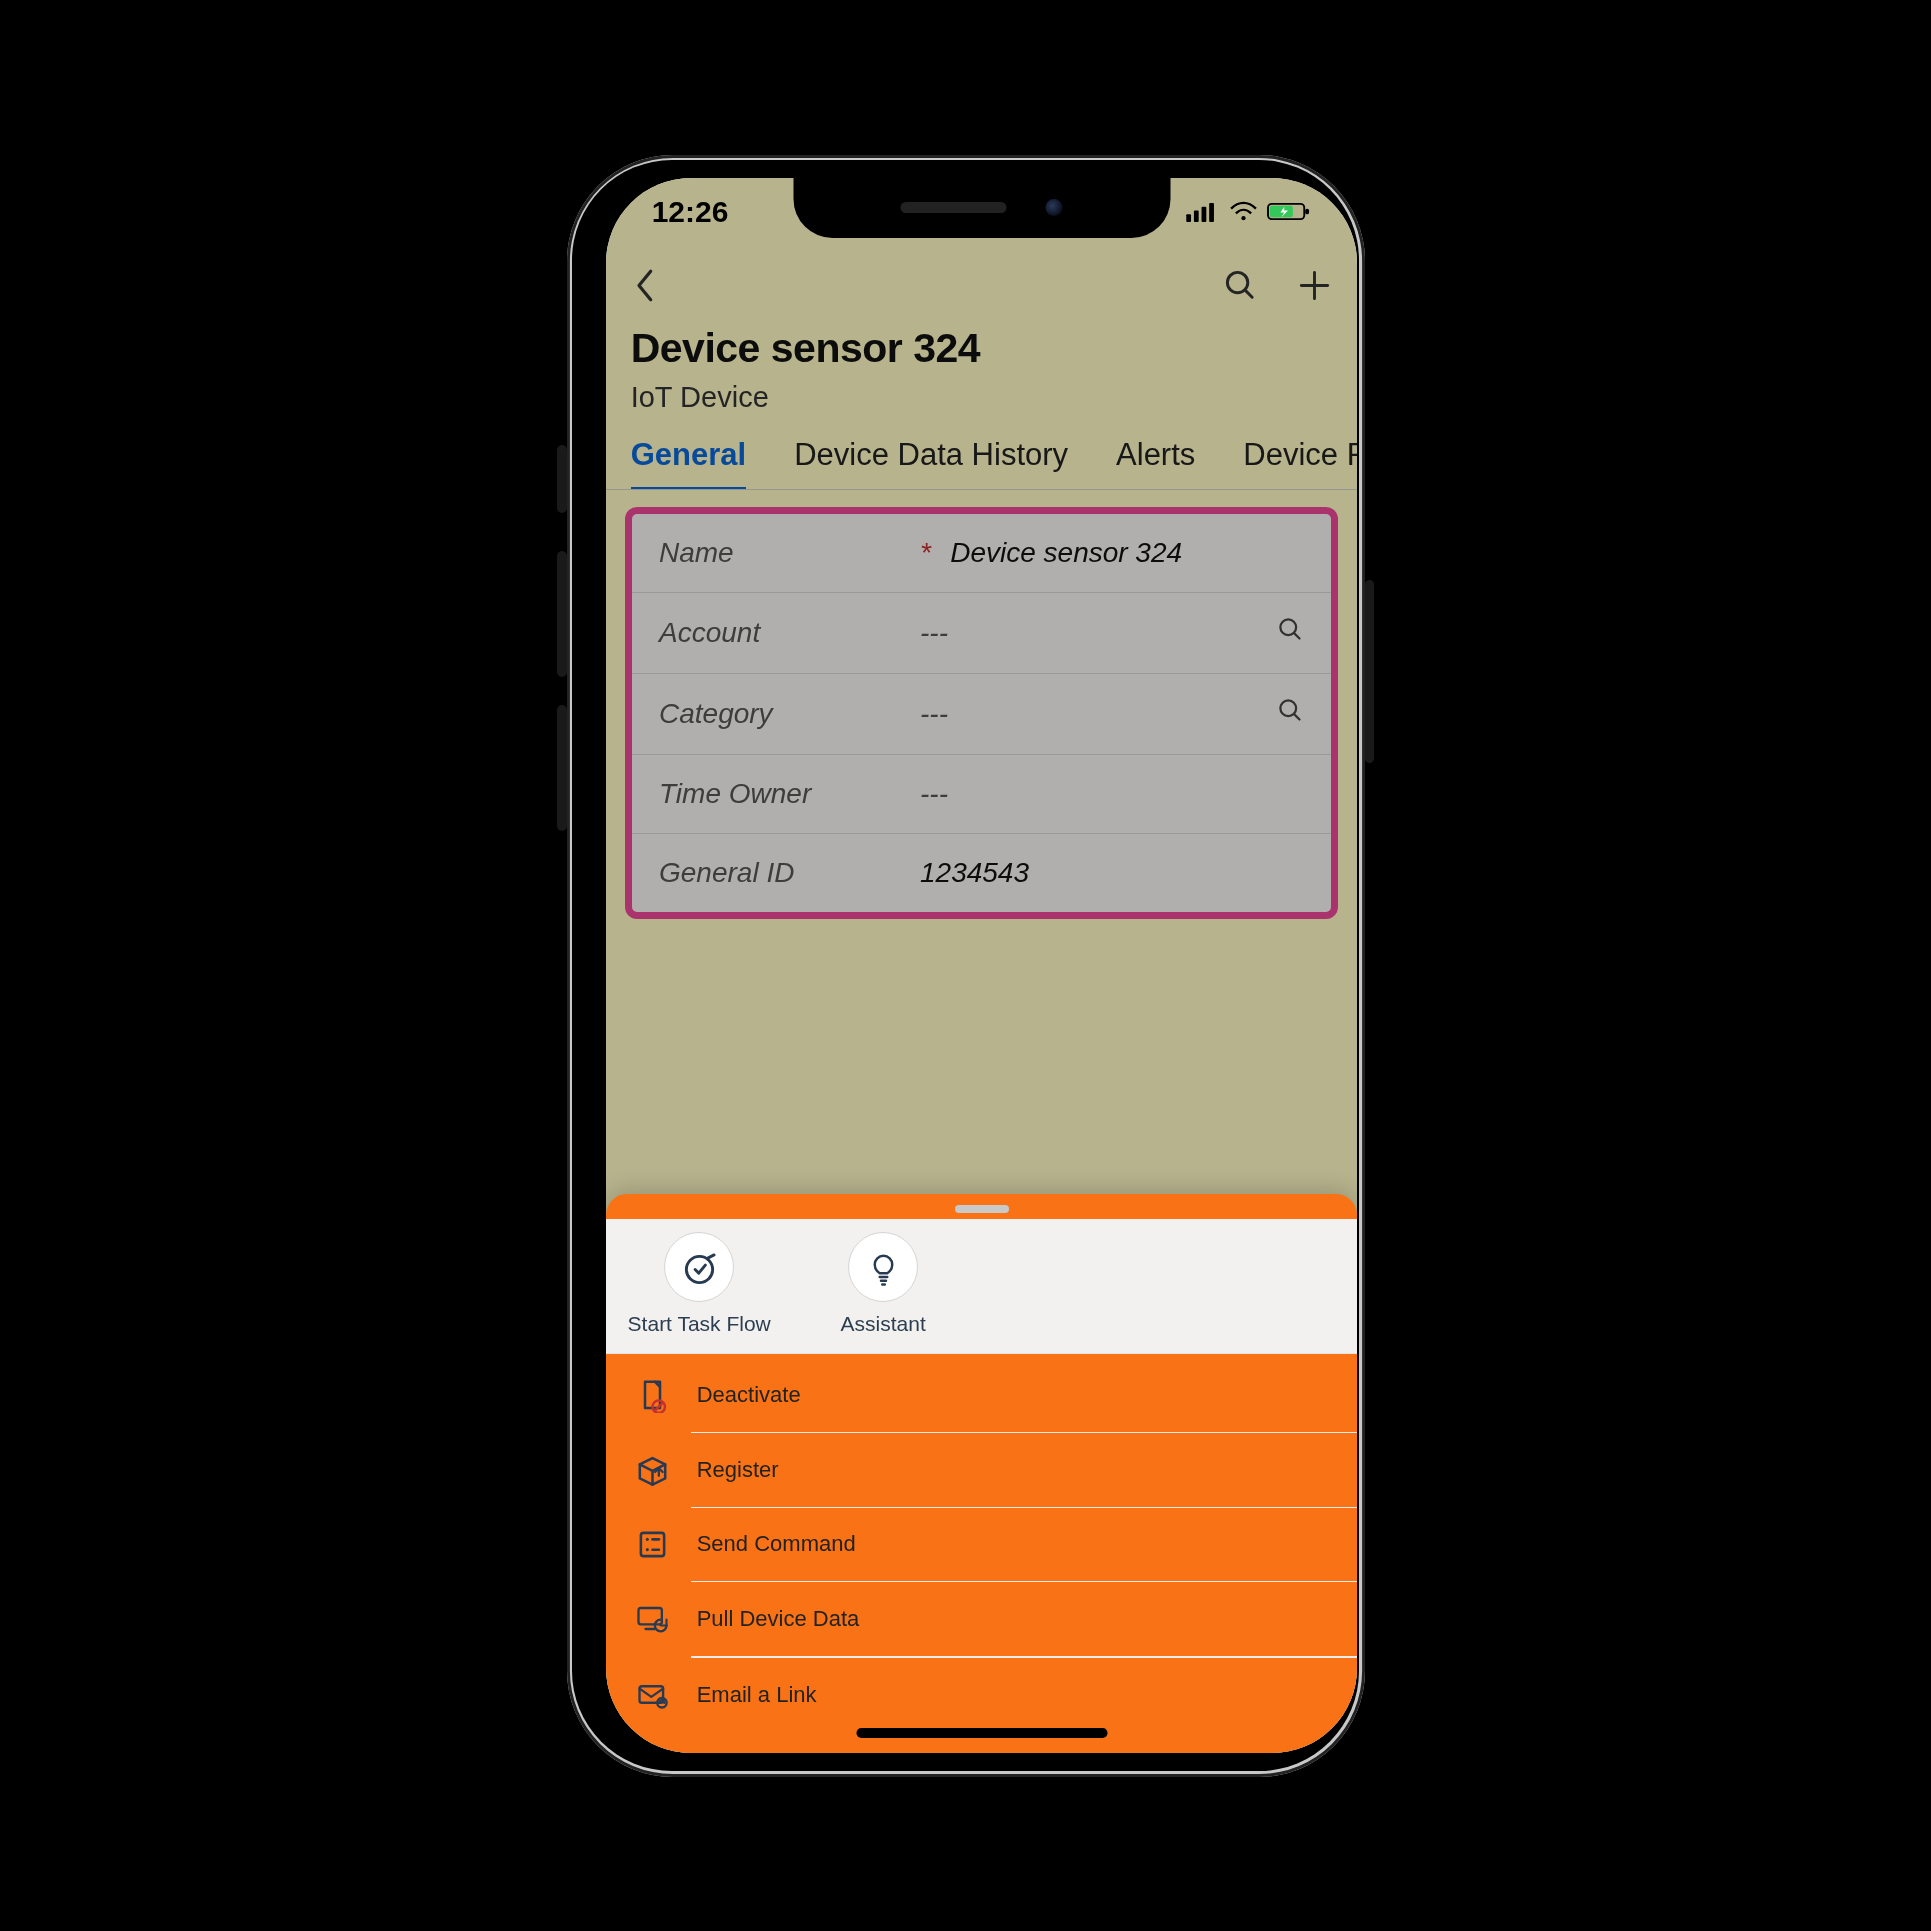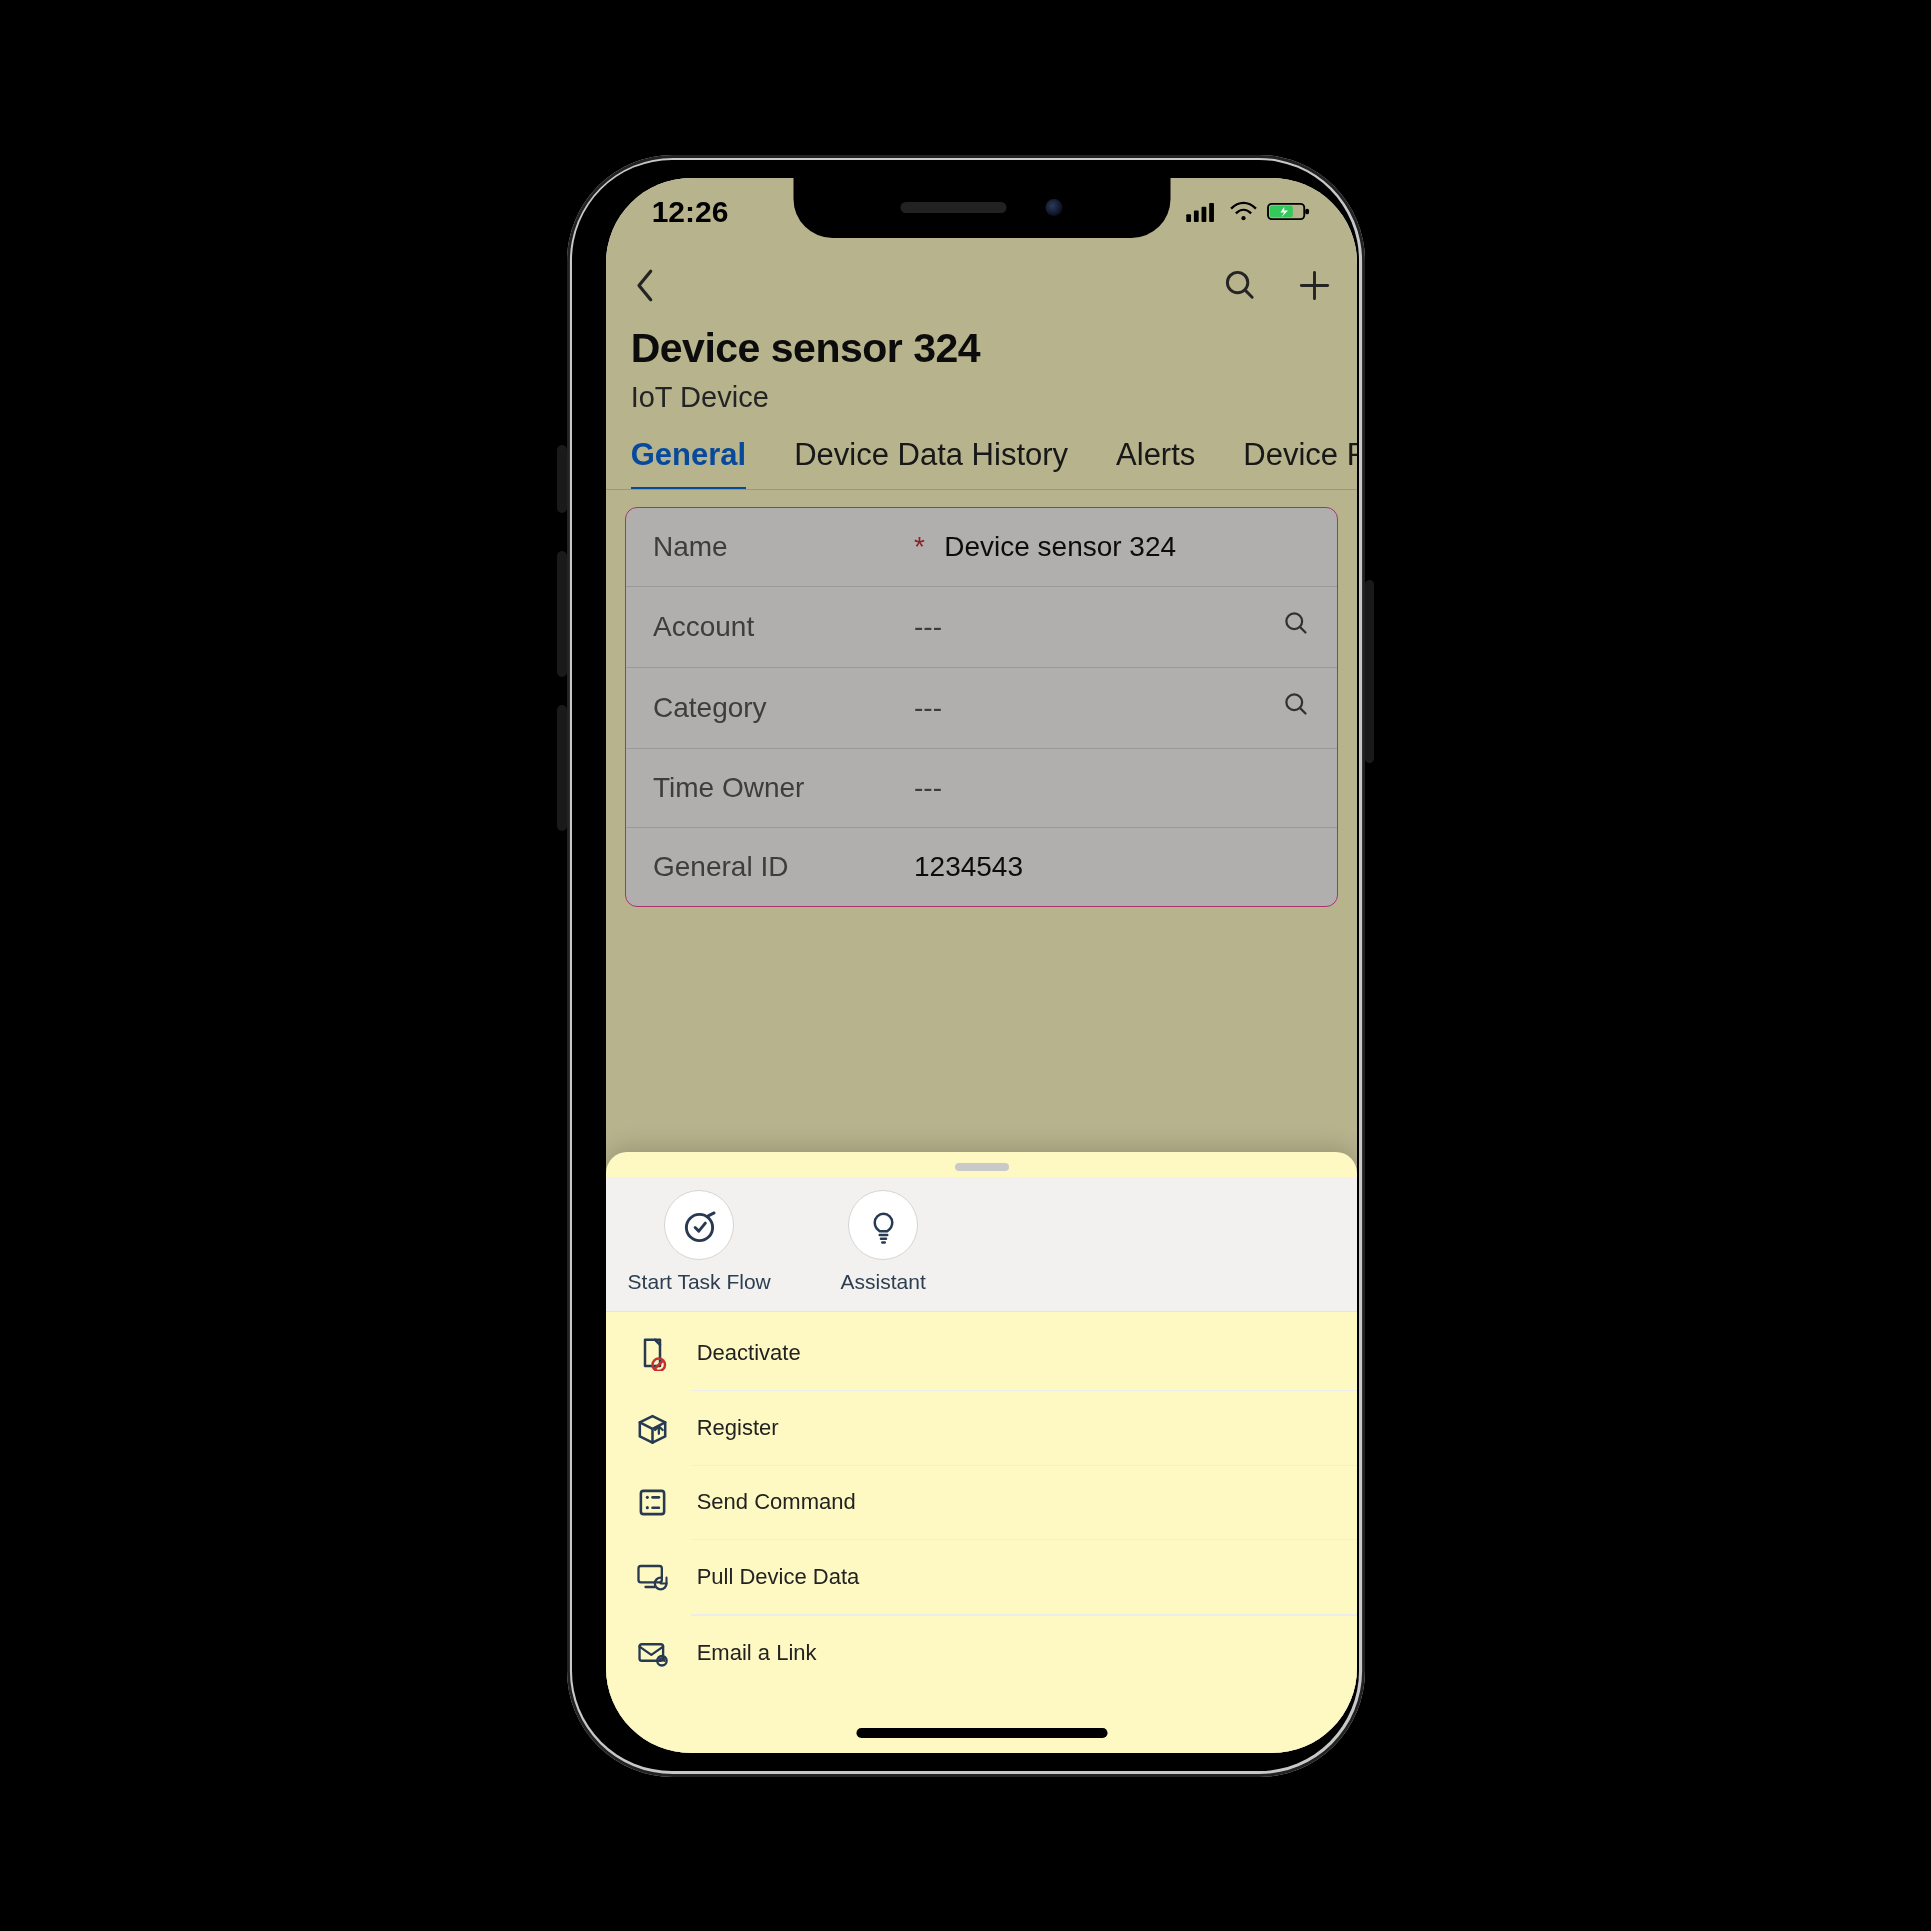--- a/index.html
+++ b/index.html
@@ -147,47 +147,48 @@
   .tab.active {
     color:#0a66d6;
     font-weight:600;
     border-bottom:4.8px solid #0a66d6;
     margin-bottom:-1.9px;
   }
 
   
   .card {
     margin: 17.4px 19.3px 0;
-    border:1px solid #ec4899;
+    border:7px solid #ec4899;
     border-radius:12px;
     background:#f4f3f2;
+    font-style:italic;
   }
   .field {
     display:flex; align-items:center;
     padding: 23px 27px;
     border-bottom:1px solid #d6d5d4;
     font-size:28px;
   }
   .field:last-child { border-bottom:none; }
   .field-label { width: 261px; color:#555; }
   .req { color:#c53030; margin-right:19.3px; }
   .field-value { color:#111; flex:1; }
   .field-value.empty { color:#555; }
   .field-search { margin-left:auto; }
   .field-search svg { stroke:#444; }
 
   
   .sheet {
     position:absolute;
     left:0; right:0; bottom:0;
-    background:#fef9c3;
+    background:#f97316;
     border-top-left-radius:21px;
     border-top-right-radius:21px;
     z-index:55;
-    padding-bottom:64px;
+    padding-bottom:22px;
     box-shadow: 0 -5.8px 21px rgba(0,0,0,.15);
   }
   .sheet-grab {
     width:54px; height:7.7px; background:#c9c9c9; border-radius:3.9px;
     margin: 11.6px auto 5.8px;
   }
   .sheet-top {
     background:#f2f1ef;
     display:flex; gap:39px;
     padding: 13.5px 21px 17.4px;

